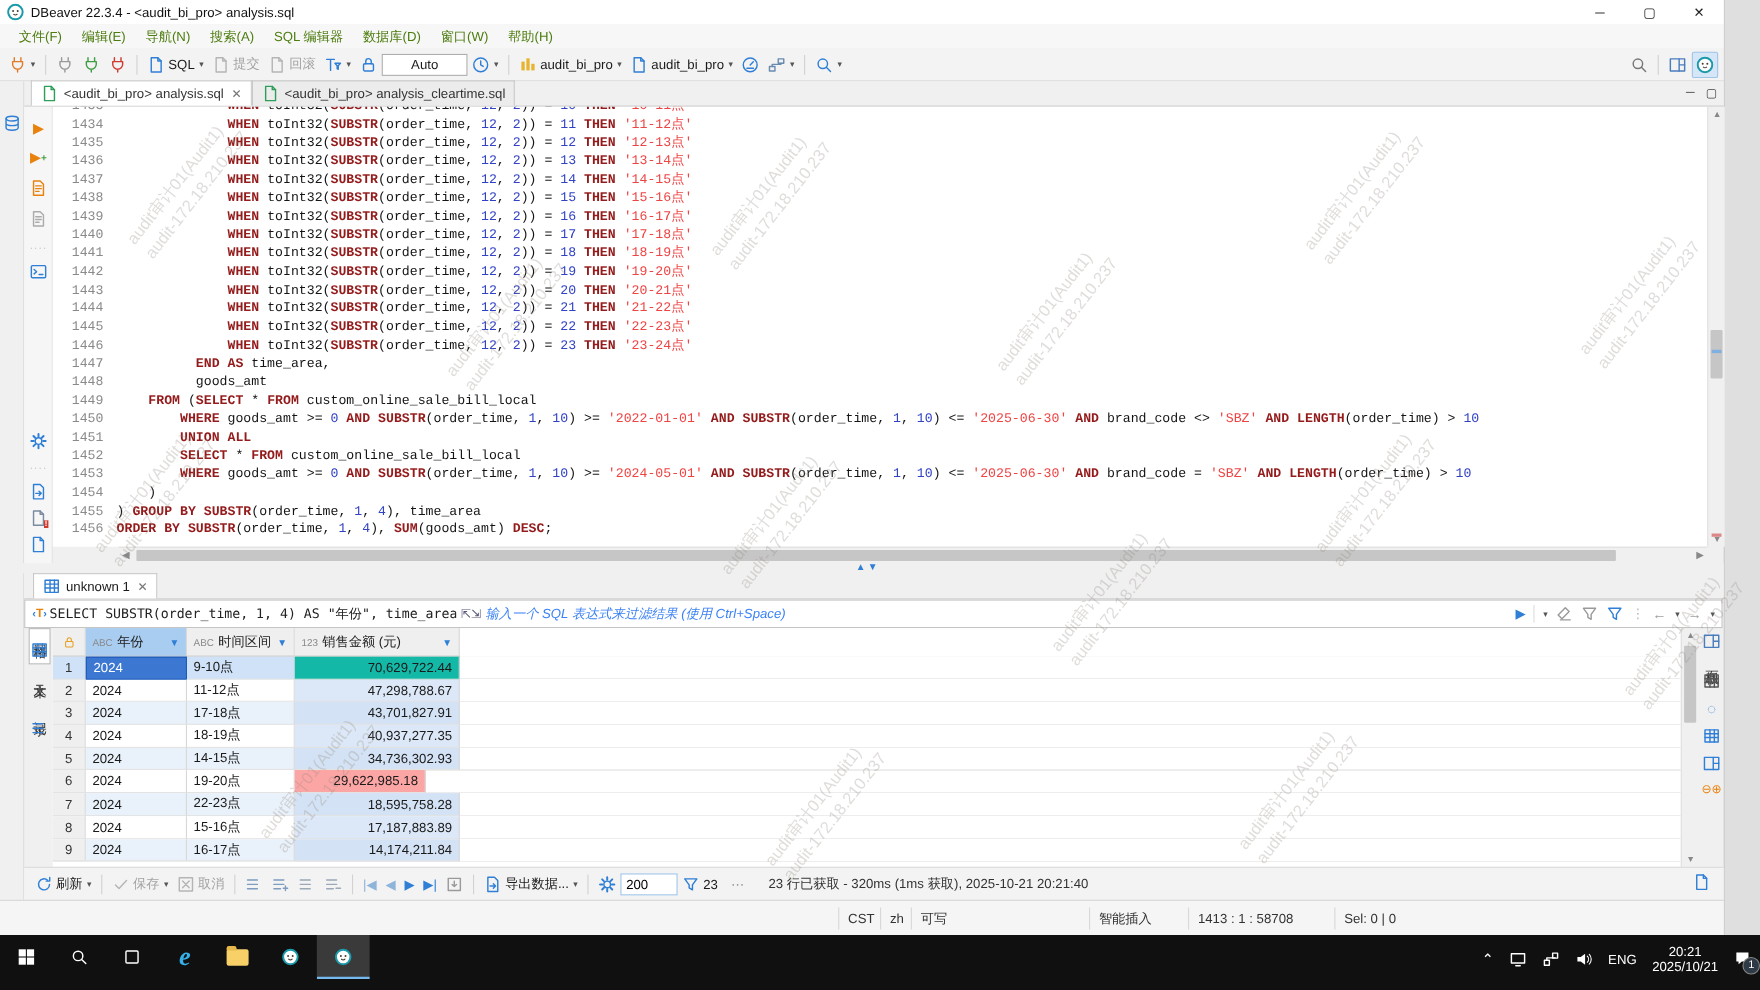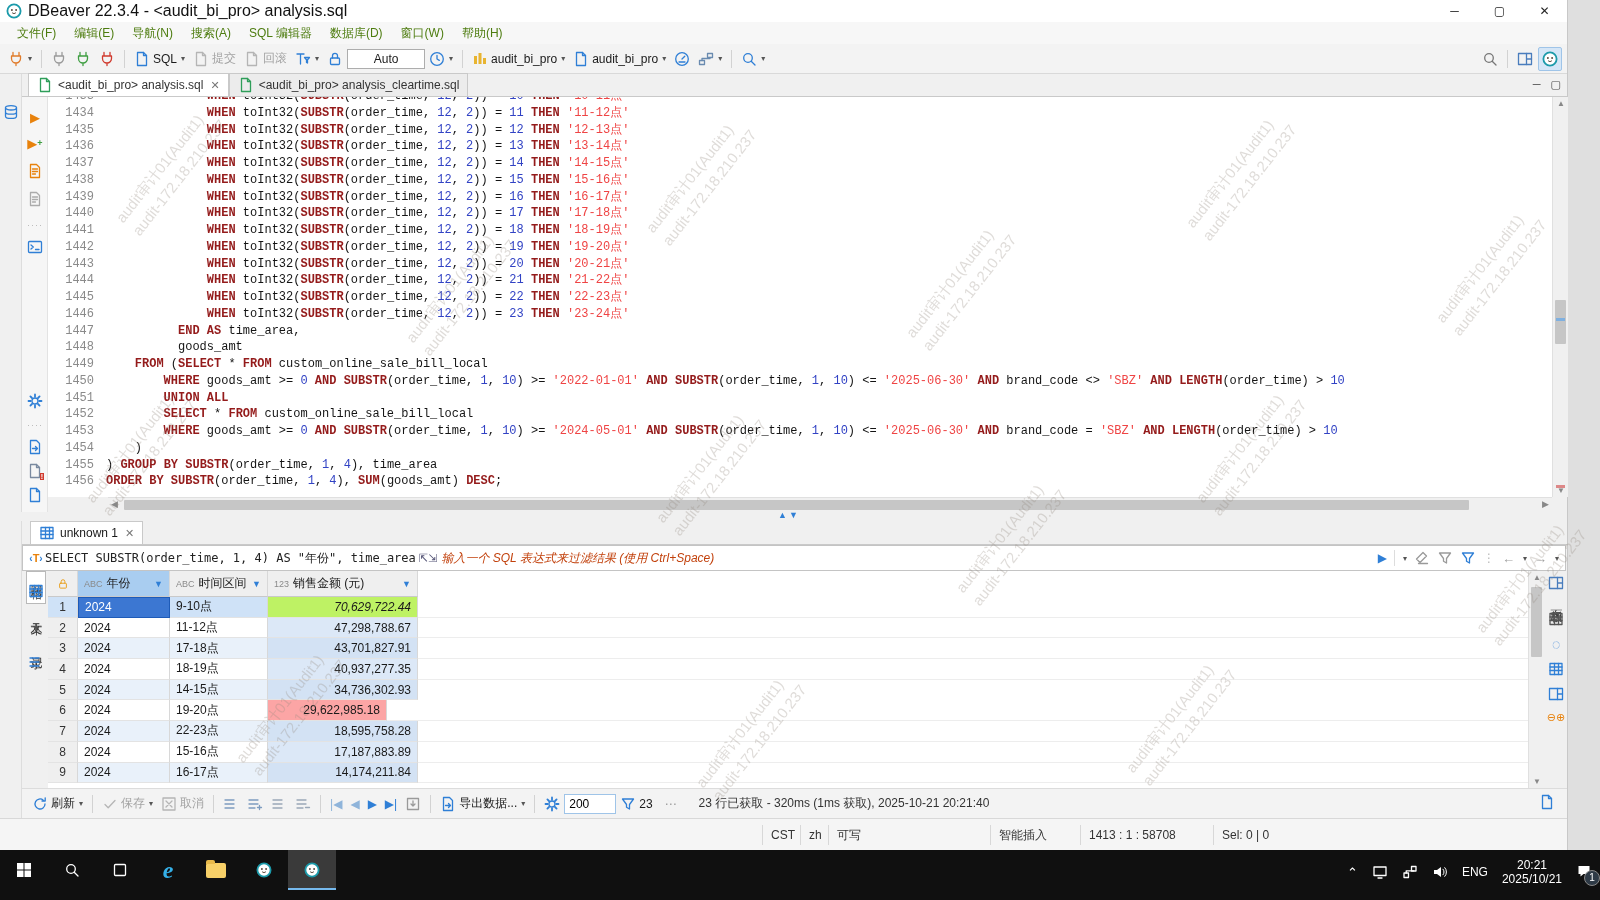--- a/index.html
+++ b/index.html
@@ -7,21 +7,21 @@
   body {
     width:1600px; height:900px; position:relative; overflow:hidden;
     font-family:"Liberation Sans","DejaVu Sans",sans-serif; font-size:12px; color:#1a1a1a;
     background:#dfdfdf;
   }
   .desktop { position:absolute; inset:0; }
   .window { position:absolute; left:0; top:0; width:1568px; height:850px; background:#f0f0f0; border-right:1px solid #c8c8c8; }
 
   
   .titlebar { position:absolute; left:0; top:0; right:0; height:22px; background:#ffffff; display:flex; align-items:center; padding-left:6px; }
-  .titlebar .title-text { margin-left:6px; font-size:16px; color:#111; }
+  .titlebar .title-text { margin-left:6px; font-size:12px; color:#111; }
   .win-btns { position:absolute; right:0; top:0; height:22px; display:flex; }
   .win-btn { width:45px; height:22px; display:flex; align-items:center; justify-content:center; color:#222; font-size:12px; }
 
   
   .menubar { position:absolute; left:0; top:22px; right:0; height:22px; background:#f7f7f7; display:flex; align-items:center; padding-left:8px; }
   .menu-item { padding:3px 9px; color:#4d7c0f; }
 
   
   .toolbar { position:absolute; left:0; top:44px; right:0; height:30px; background:#f3f3f3; border-bottom:1px solid #d9d9d9; display:flex; align-items:center; padding:0 4px; }
   .tb-btn { display:flex; align-items:center; gap:3px; padding:3px 3px; margin:0 1px; border-radius:2px; white-space:nowrap; }
@@ -72,21 +72,21 @@
   .splitter { position:absolute; left:0; top:512px; right:0; height:9px; background:#f0f0f0; }
   .split-arrows { position:absolute; left:778px; top:-2px; color:#2f7fd6; font-size:9px; letter-spacing:2px; }
 
   
   .res-tabrow { position:absolute; left:22px; top:521px; right:0; height:24px; background:#f0f0f0; border-bottom:1px solid #c9c9c9; display:flex; align-items:flex-end; padding-left:8px; }
   .res-tab { display:flex; align-items:center; gap:5px; height:23px; padding:0 8px; background:#fff; border:1px solid #c9c9c9; border-bottom:none; }
 
   .filterbar { position:absolute; left:22px; top:545px; width:1544px; height:26px; background:#fff; border:1px solid #c4c4c4; display:flex; align-items:center; padding:0 4px; }
   .filter-sql { font-family:"DejaVu Sans Mono","Liberation Mono",monospace; font-size:12px; color:#222; white-space:nowrap; overflow:hidden; max-width:370px; }
   .filter-expand { color:#557; font-size:11px; margin:0 4px; }
-  .filter-placeholder { color:#c2410c; font-style:italic; flex:1; white-space:nowrap; overflow:hidden; }
+  .filter-placeholder { color:#3b82f6; font-style:italic; flex:1; white-space:nowrap; overflow:hidden; }
   .filter-actions { display:flex; align-items:center; gap:7px; margin-left:auto; padding-right:2px; }
   .fa-sep { width:1px; height:16px; background:#ddd; }
   .arrow-dim { color:#9f9f9f; font-size:13px; }
 
   .sidetabs { position:absolute; left:26px; top:571px; width:22px; height:219px; }
   .side-tab { width:20px; margin-bottom:4px; display:flex; flex-direction:column; align-items:center; padding:4px 0; color:#333; }
   .side-tab .vtext { writing-mode:vertical-rl; letter-spacing:2px; font-size:12px; }
   .side-tab.active { background:#fff; border:1px solid #b9b9b9; }
   .side-tab .ic { margin-top:3px; }
 
@@ -558,21 +558,21 @@
             <div class="tcell" style="width: 150px;">
               <span class="col-prefix">123</span>
               <span>销售金额 (元)</span>
               <span class="sort-caret">▼</span>
             </div>
           </div>
           <div class="trow">
             <div class="tcell cell-num" style="width: 30px; background: rgb(207, 226, 247);">1</div>
             <div class="tcell sel-cell" style="width: 92px; background: rgb(207, 226, 247);">2024</div>
             <div class="tcell" style="width: 98px; background: rgb(207, 226, 247);">9-10点</div>
-            <div class="tcell cell-amt" style="width: 150px; background: #bef264; font-style: italic;">70,629,722.44</div>
+            <div class="tcell cell-amt" style="width: 150px; background: #14b8a6;">70,629,722.44</div>
           </div>
           <div class="trow">
             <div class="tcell cell-num" style="width: 30px;">2</div>
             <div class="tcell" style="width: 92px; background: rgb(255, 255, 255);">2024</div>
             <div class="tcell" style="width: 98px; background: rgb(255, 255, 255);">11-12点</div>
             <div class="tcell cell-amt" style="width: 150px; background: rgb(220, 232, 247);">47,298,788.67</div>
           </div>
           <div class="trow">
             <div class="tcell cell-num" style="width: 30px;">3</div>
             <div class="tcell" style="width: 92px; background: rgb(233, 241, 250);">2024</div>

